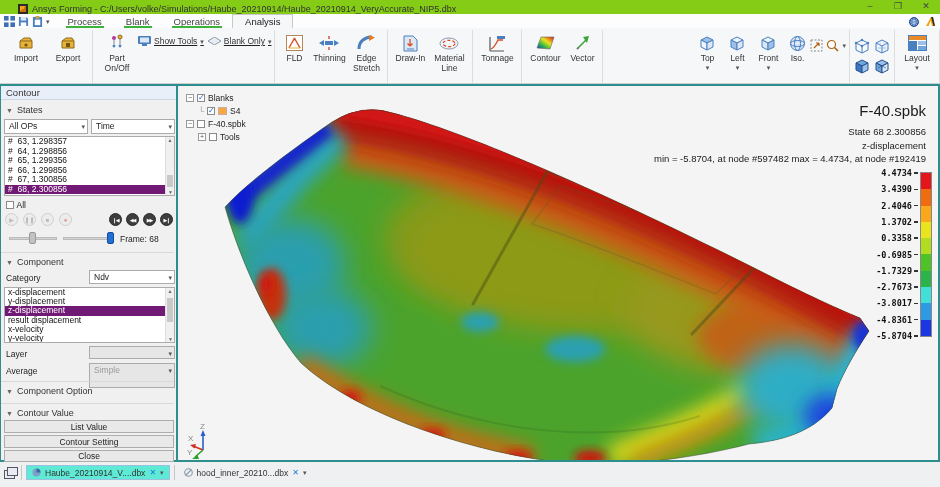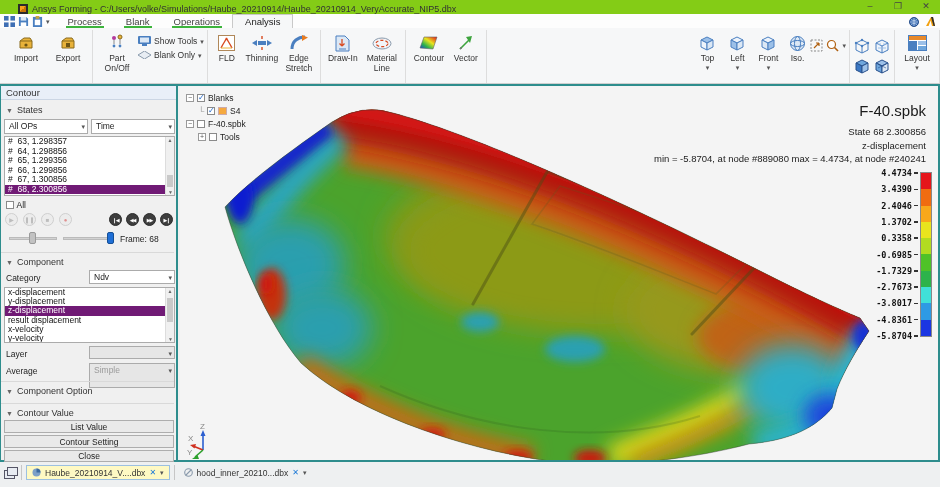--- a/index.html
+++ b/index.html
@@ -26,21 +26,21 @@
   .menu-right { position:absolute; right:4px; bottom:1px; display:flex; gap:6px; align-items:center; }
 
   
   .ribbon { height:56px; background:#f6f7f8; border-bottom:1px solid #cfcfcf; display:flex; align-items:stretch; padding:2px 0 0 2px; }
   .rgroup { display:flex; align-items:flex-start; padding:1px 3px; border-right:1px solid #ddd; }
   .rgroup.noborder { border-right:none; }
   .rbtn { width:42px; display:flex; flex-direction:column; align-items:center; padding-top:2px; cursor:default; }
   .rbtn .ric { height:20px; display:flex; align-items:center; justify-content:center; }
   .rbtn .rlb { font-size:8.5px; color:#333; text-align:center; line-height:1.15; margin-top:1px; }
   .chev { font-size:7px; color:#555; line-height:1; }
-  .stackcol { display:flex; flex-direction:column; justify-content:center; gap:4px; padding-top:5px; }
+  .stackcol { display:flex; justify-content:center; gap:4px; padding-top:5px;text-decoration:underline; }
   .stackrow { display:flex; align-items:center; gap:3px; font-size:8.5px; color:#333; }
   .ribbon .spacer { flex:1; border-right:none; }
   .smallbtns { display:flex; align-items:center; gap:3px; padding-top:8px; }
   .cubegrid { display:grid; grid-template-columns:18px 18px; grid-template-rows:18px 18px; gap:2px; padding-top:6px; }
 
   
   .content { position:relative; width:940px; height:378px; border:2px solid #2e8d8d; border-left-width:1px; border-right-width:2px; background:#f0f0f0; }
 
   
   .lpanel { position:absolute; left:0; top:0; width:177px; height:374px; background:#f0f0f0; border-right:2px solid #2e8d8d; }
@@ -80,21 +80,21 @@
   .cbar { position:absolute; right:6px; top:86px; width:12px; height:165px; border:1px solid #888; display:flex; flex-direction:column; }
   .cbseg { flex:1; }
   .cblabels { position:absolute; right:20px; top:86px; width:70px; height:166px; }
   .cblab { position:absolute; right:0; height:10px; font-family:"DejaVu Sans Mono", monospace; font-size:8.5px; font-weight:bold; color:#111; white-space:nowrap; display:flex; align-items:center; gap:2px; }
   .cblab i { display:inline-block; width:4px; height:1.5px; background:#333; }
   .triad { position:absolute; left:6px; top:336px; }
 
   
   .bottombar { height:25px; background:#eef0f1; display:flex; align-items:flex-start; padding:3px 0 0 4px; gap:4px; }
   .btab { display:flex; align-items:center; gap:4px; padding:1px 5px; height:15px; font-size:8.5px; color:#333; }
-  .btab.active { background:#fef9c3; border:1px solid #9cc0e0; }
+  .btab.active { background:#5eead4; border:1px solid #9cc0e0; }
   .btabx { color:#1a78d6; font-size:8px; }
   .btabarr { color:#555; font-size:7px; }
   .bsep { width:1px; height:15px; background:#c6c6c6; }
   .stackwins { width:13px; height:12px; margin-top:2px; position:relative; }
   .stackwins::before, .stackwins::after { content:""; position:absolute; border:1px solid #556; background:#e8ecf2; width:9px; height:7px; }
   .stackwins::before { left:0; top:3px; }
   .stackwins::after { left:3px; top:0; }
 </style>
 </head>
 <body>
@@ -249,20 +249,32 @@
         <span class="rlb">Draw-In</span>
       </div>
       <div class="rbtn" style="width:40px">
         <span class="ric">
             <svg width="20" height="13" viewBox="0 0 20 13">
               <ellipse cx="10" cy="6.5" rx="9" ry="5.5" fill="#f2f5f9" stroke="#8a9aac"></ellipse>
               <ellipse cx="10" cy="6.5" rx="6" ry="3.2" fill="none" stroke="#d84a20" stroke-width="1.2" stroke-dasharray="3 2"></ellipse>
             </svg>
           </span>
         <span class="rlb">Material Line</span>
+      </div>
+    </div>
+    <div class="rgroup">
+      <div class="rbtn" style="width:42px">
+        <span class="ric">
+            <svg width="18" height="17" viewBox="0 0 18 17">
+              <path d="M2 16 V2 M2 16 H16" stroke="#555" stroke-width="1.2"></path>
+              <path d="M3 14 C6 13 8 9 10 5 L15 5" fill="none" stroke="#d84a20" stroke-width="1.3"></path>
+              <rect x="9" y="1" width="8" height="3" fill="#4a7fc0"></rect>
+            </svg>
+          </span>
+        <span class="rlb">Tonnage</span>
       </div>
     </div>
     <div class="rgroup">
       <div class="rbtn" style="width:40px">
         <span class="ric">
             <svg width="19" height="16" viewBox="0 0 19 16">
               <defs>
                 <linearGradient id="rg" x1="0" y1="1" x2="1" y2="0">
                   <stop offset="0" stop-color="#1b36e2"></stop>
                   <stop offset=".3" stop-color="#2db34b"></stop>
@@ -567,21 +579,21 @@
         <div class="trow" style="padding-left:12px;">
           <span class="exp">+</span>
           <span class="cb"></span>
           <span>Tools</span>
         </div>
       </div>
 
       <div class="vhead vh-model">F-40.spbk</div>
       <div class="vhead vh-state">State 68    2.300856</div>
       <div class="vhead vh-comp">z-displacement</div>
-      <div class="vhead vh-minmax">min = -5.8704, at node #889080  max = 4.4734, at node #240241</div>
+      <div class="vhead vh-minmax">min = -5.8704, at node #597482  max = 4.4734, at node #192419</div>
 
       <div class="cbar">
           <div class="cbseg" style="background: rgb(229, 21, 27);"></div>
           <div class="cbseg" style="background: rgb(240, 108, 16);"></div>
           <div class="cbseg" style="background: rgb(248, 168, 26);"></div>
           <div class="cbseg" style="background: rgb(233, 228, 30);"></div>
           <div class="cbseg" style="background: rgb(178, 220, 32);"></div>
           <div class="cbseg" style="background: rgb(79, 194, 40);"></div>
           <div class="cbseg" style="background: rgb(45, 179, 75);"></div>
           <div class="cbseg" style="background: rgb(64, 224, 216);"></div>

